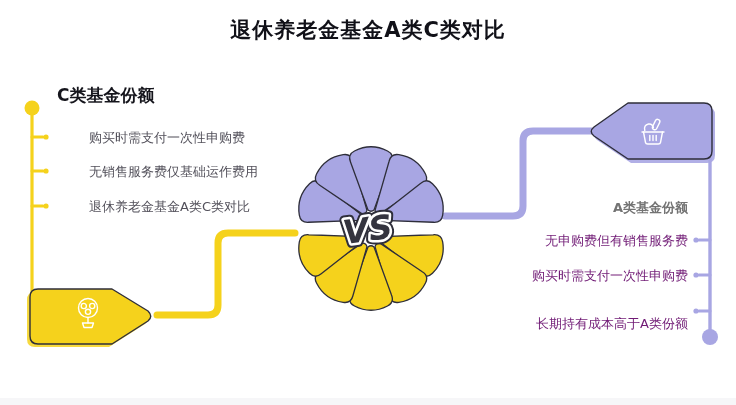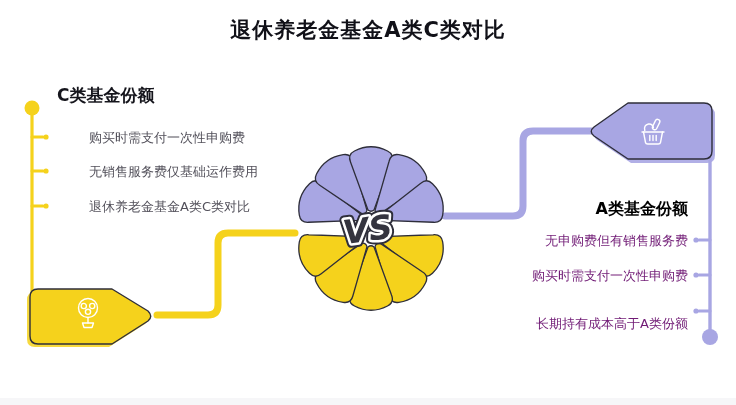--- a/index.html
+++ b/index.html
@@ -21,21 +21,21 @@
     position:absolute;left:0;top:84px;width:260px;
     font-size:17px;font-weight:bold;color:#15151c;white-space:nowrap;
   }
   .col-left .itm{
     position:absolute;left:0;width:260px;
     font-size:13px;color:#52505a;white-space:nowrap;margin-left:32px;
   }
   .col-right{position:absolute;right:48px;top:0;width:300px;text-align:right;}
   .col-right .hdr{
     position:absolute;right:0;top:199px;width:300px;
-    font-size:16px;font-weight:bold;color:#000000;white-space:nowrap;
+    font-size:13px;font-weight:bold;color:#737373;white-space:nowrap;
   }
   .col-right .itm{
     position:absolute;right:0;width:300px;
     font-size:13px;color:#701a75;white-space:nowrap;
   }
   .bottom-strip{
     position:absolute;left:0;top:398px;width:736px;height:7px;
     background:#f6f6f8;
   }
   svg.overlay{position:absolute;left:0;top:0;}

